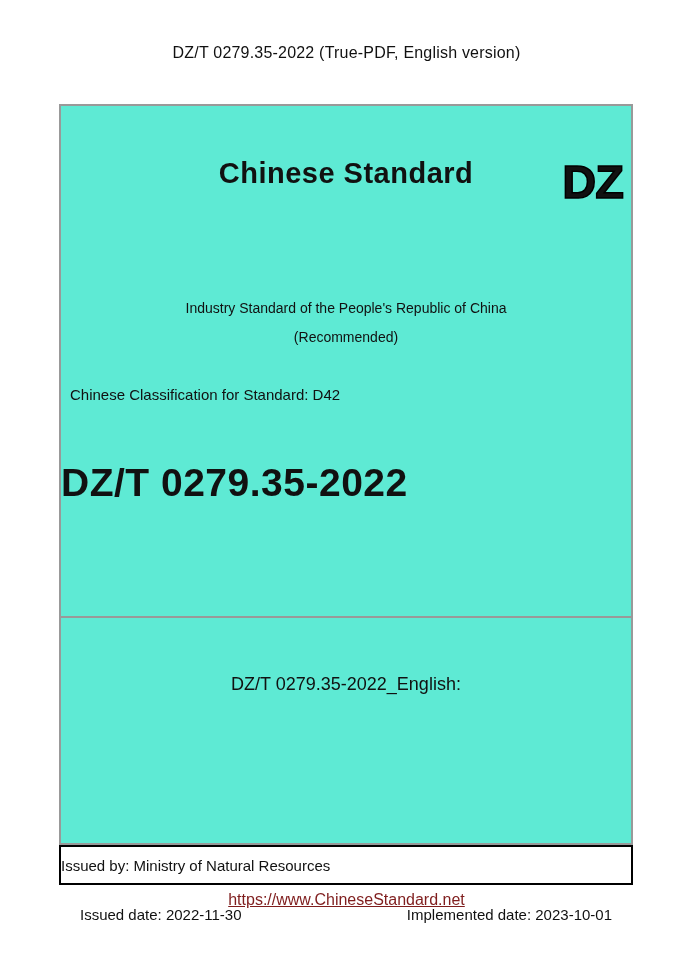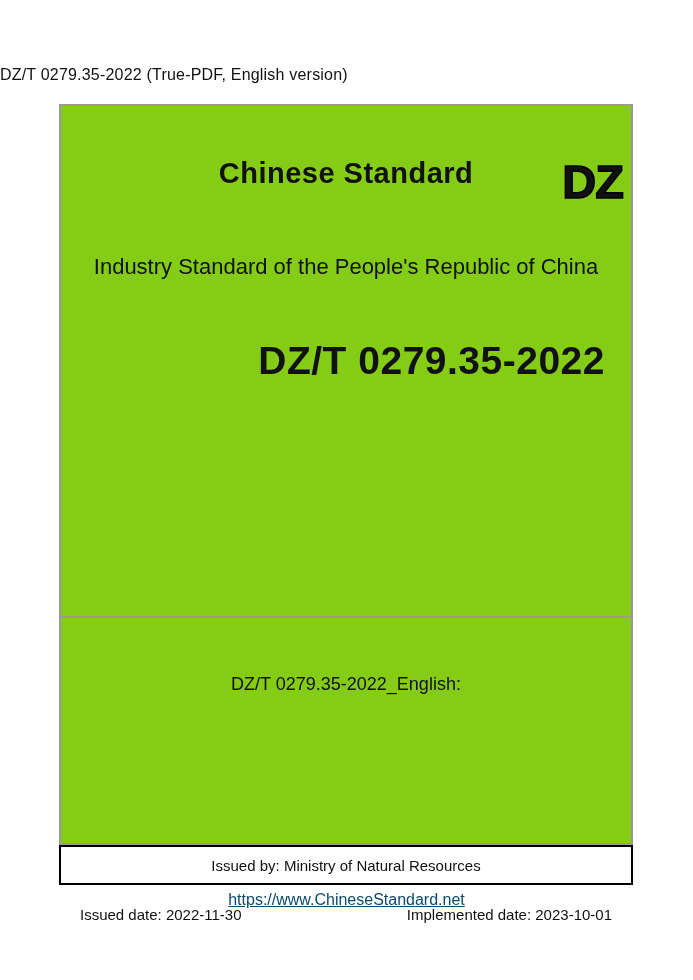--- a/index.html
+++ b/index.html
@@ -10,34 +10,34 @@
     color: #111111;
   }
   .page {
     position: relative;
     width: 693px;
     height: 980px;
     background: #ffffff;
     overflow: hidden;
   }
   .header-text {
-    padding-top: 66px;
-    text-align: left;
+    padding-top: 44px;
+    text-align: center;
     font-size: 16px;
     letter-spacing: 0.2px;
     color: #111111;
   }
   .main-box {
     position: absolute;
     left: 59px;
     top: 104px;
     width: 574px;
     height: 741px;
     border: 2px solid #999999;
-    background: #84cc16;
+    background: #5eead4;
   }
   .upper-section {
     position: relative;
     height: 470px;
     border-bottom: 2px solid #999999;
   }
   .brand-row {
     position: relative;
     margin-top: 42px;
     height: 50px;
@@ -54,35 +54,35 @@
     right: 8px;
     top: -7px;
     font-size: 47px;
     font-weight: bold;
     line-height: 50px;
     letter-spacing: -1px;
     margin-top: 16px;
     -webkit-text-stroke: 1.5px #000000;
   }
   .subtitle-block {
-    margin-top: 54px;
+    margin-top: 96px;
     text-align: center;
-    font-size: 22px;
+    font-size: 14px;
     line-height: 29px;
   }
   .classification-line {
     margin-top: 34px;
     padding-left: 9px;
     font-size: 15px;
     text-align: left;
   }
   .standard-number {
     margin-top: 58px;
     padding-right: 26px;
-    text-align: right;
+    text-align: left;
     font-size: 39px;
     font-weight: bold;
     letter-spacing: 0.5px;
   }
   .lower-section {
     position: relative;
     height: 267px;
   }
   .english-block {
     margin-top: 52px;
@@ -103,34 +103,33 @@
   }
   .issuer-box {
     position: absolute;
     left: 59px;
     top: 845px;
     width: 574px;
     height: 40px;
     border: 2px solid #000000;
     display: flex;
     align-items: center;
-    justify-content: center;
     font-size: 15px;
     background: #ffffff;
   }
   .footer-link-wrap {
     position: absolute;
     left: 0;
     right: 0;
     top: 891px;
     text-align: center;
     font-size: 16px;
   }
   .footer-link-wrap a {
-    color: #0c4a6e;
+    color: #7f1d1d;
     text-decoration: underline;
     cursor: pointer;
   }
 </style>
 </head>
 <body>
 
 <div class="page">
 
   <div class="header-text">DZ/T 0279.35-2022 (True-PDF, English version)</div>
@@ -139,22 +138,24 @@
 
     <div class="upper-section">
 
       <div class="brand-row">
         <div class="brand-title">Chinese Standard</div>
         <div class="dz-logo">DZ</div>
       </div>
 
       <div class="subtitle-block">
         <div>Industry Standard of the People's Republic of China</div>
+        <div>(Recommended)</div>
       </div>
 
+      <div class="classification-line">Chinese Classification for Standard: D42</div>
 
       <div class="standard-number">DZ/T 0279.35-2022</div>
 
     </div>
 
     <div class="lower-section">
 
       <div class="english-block">
         <div>DZ/T 0279.35-2022_English:</div>
       </div>

